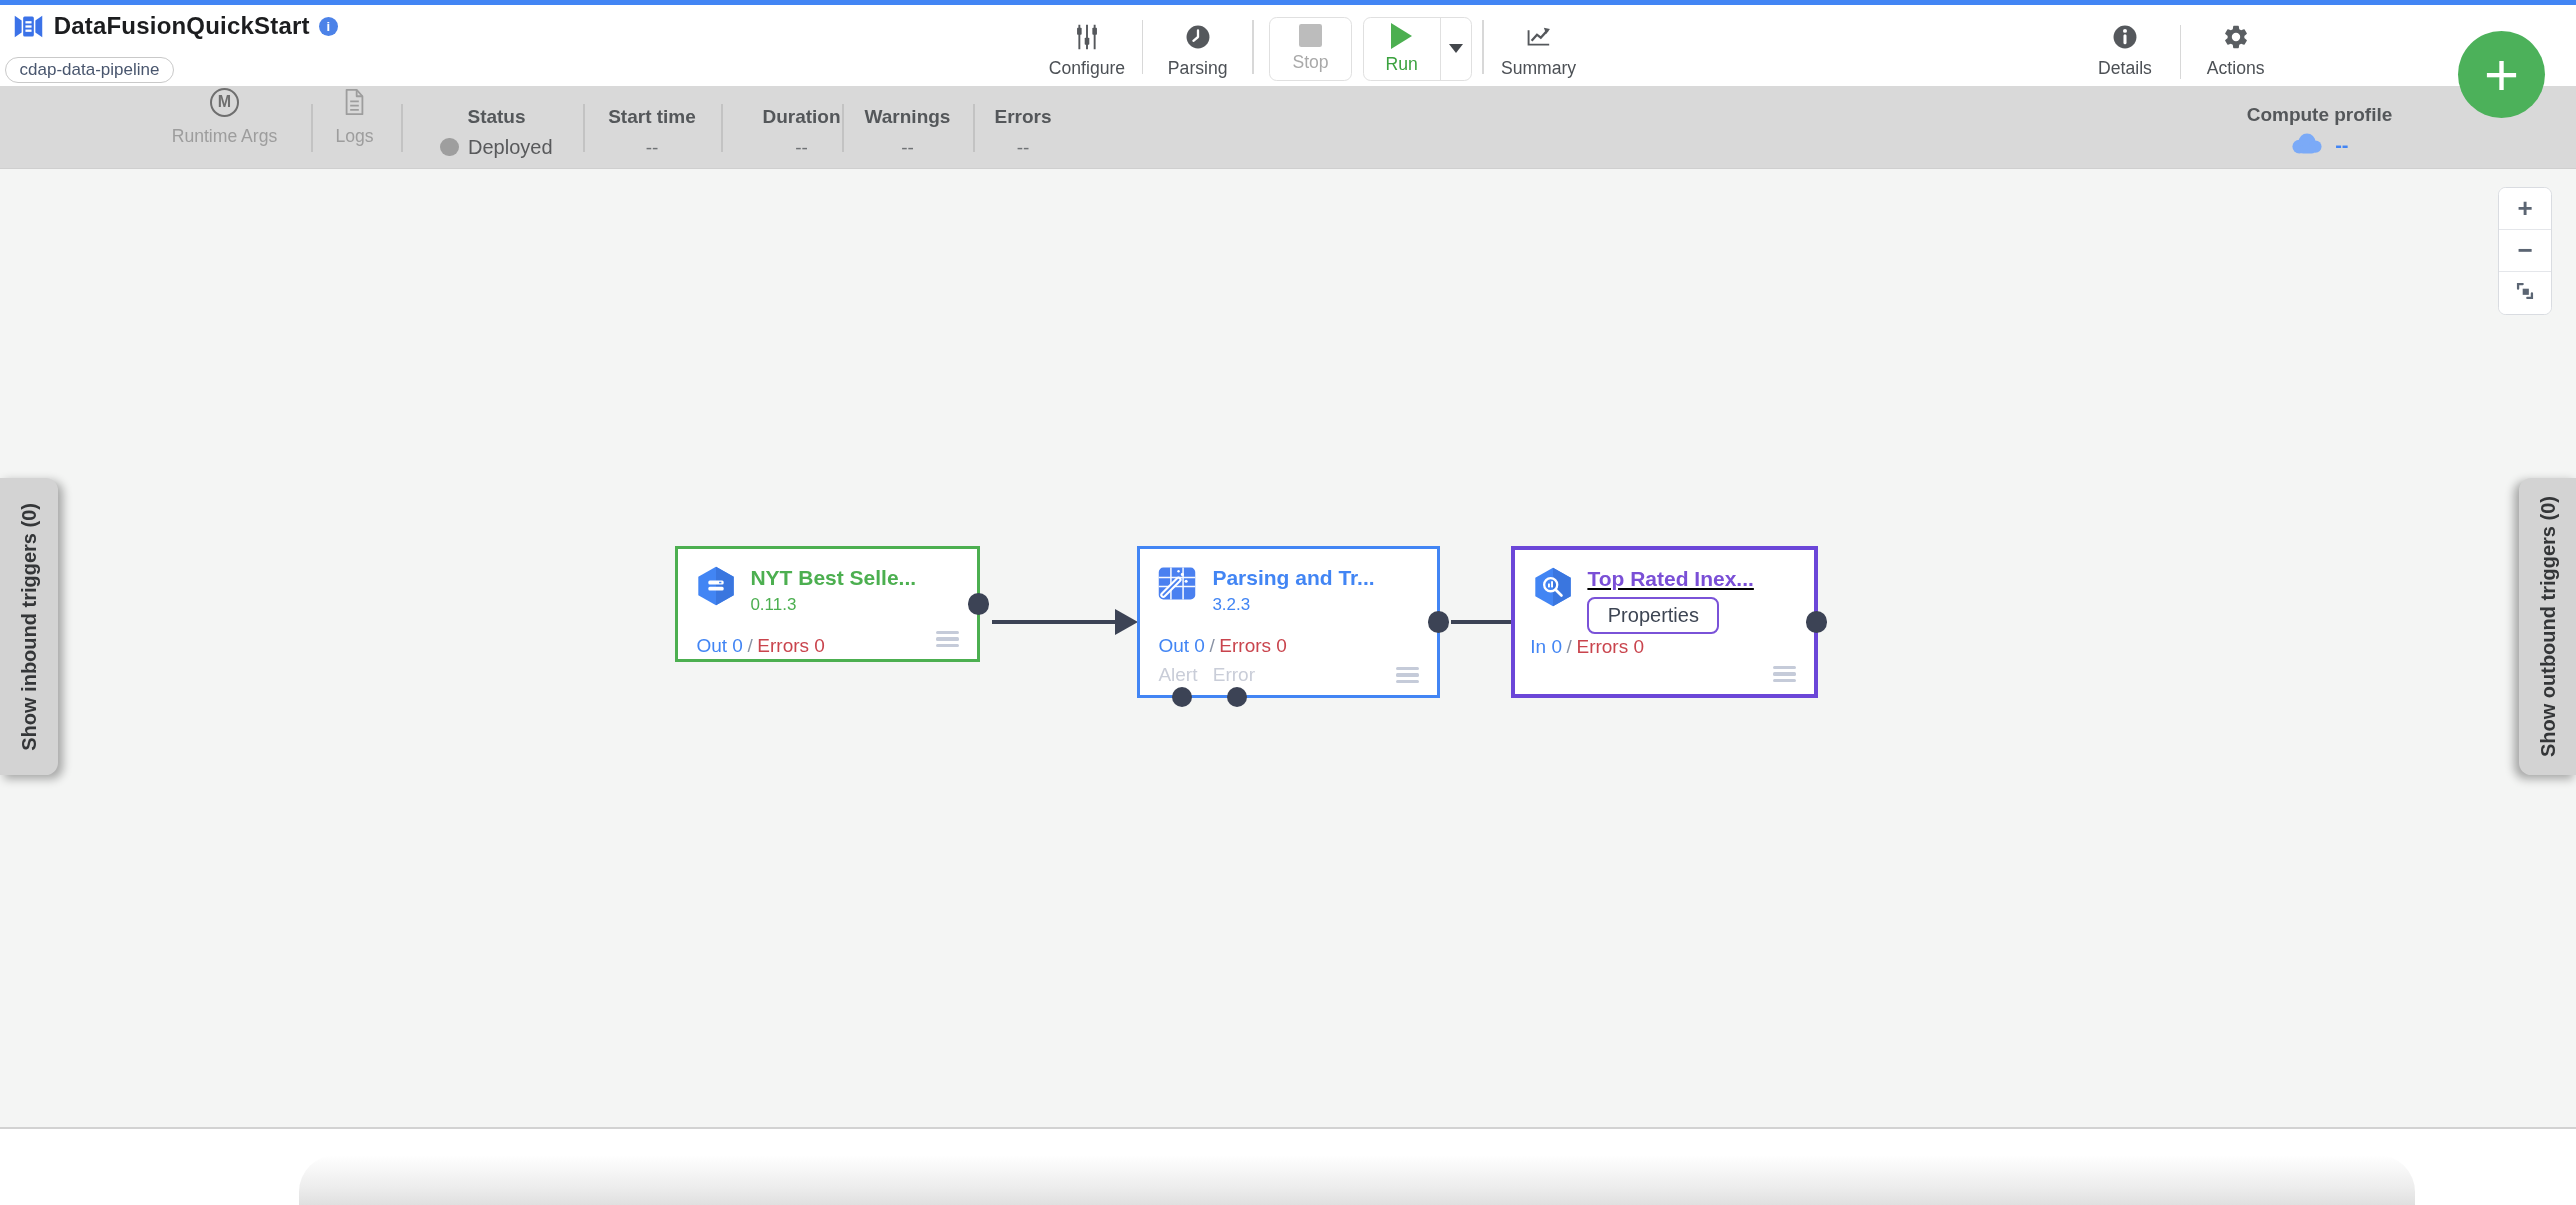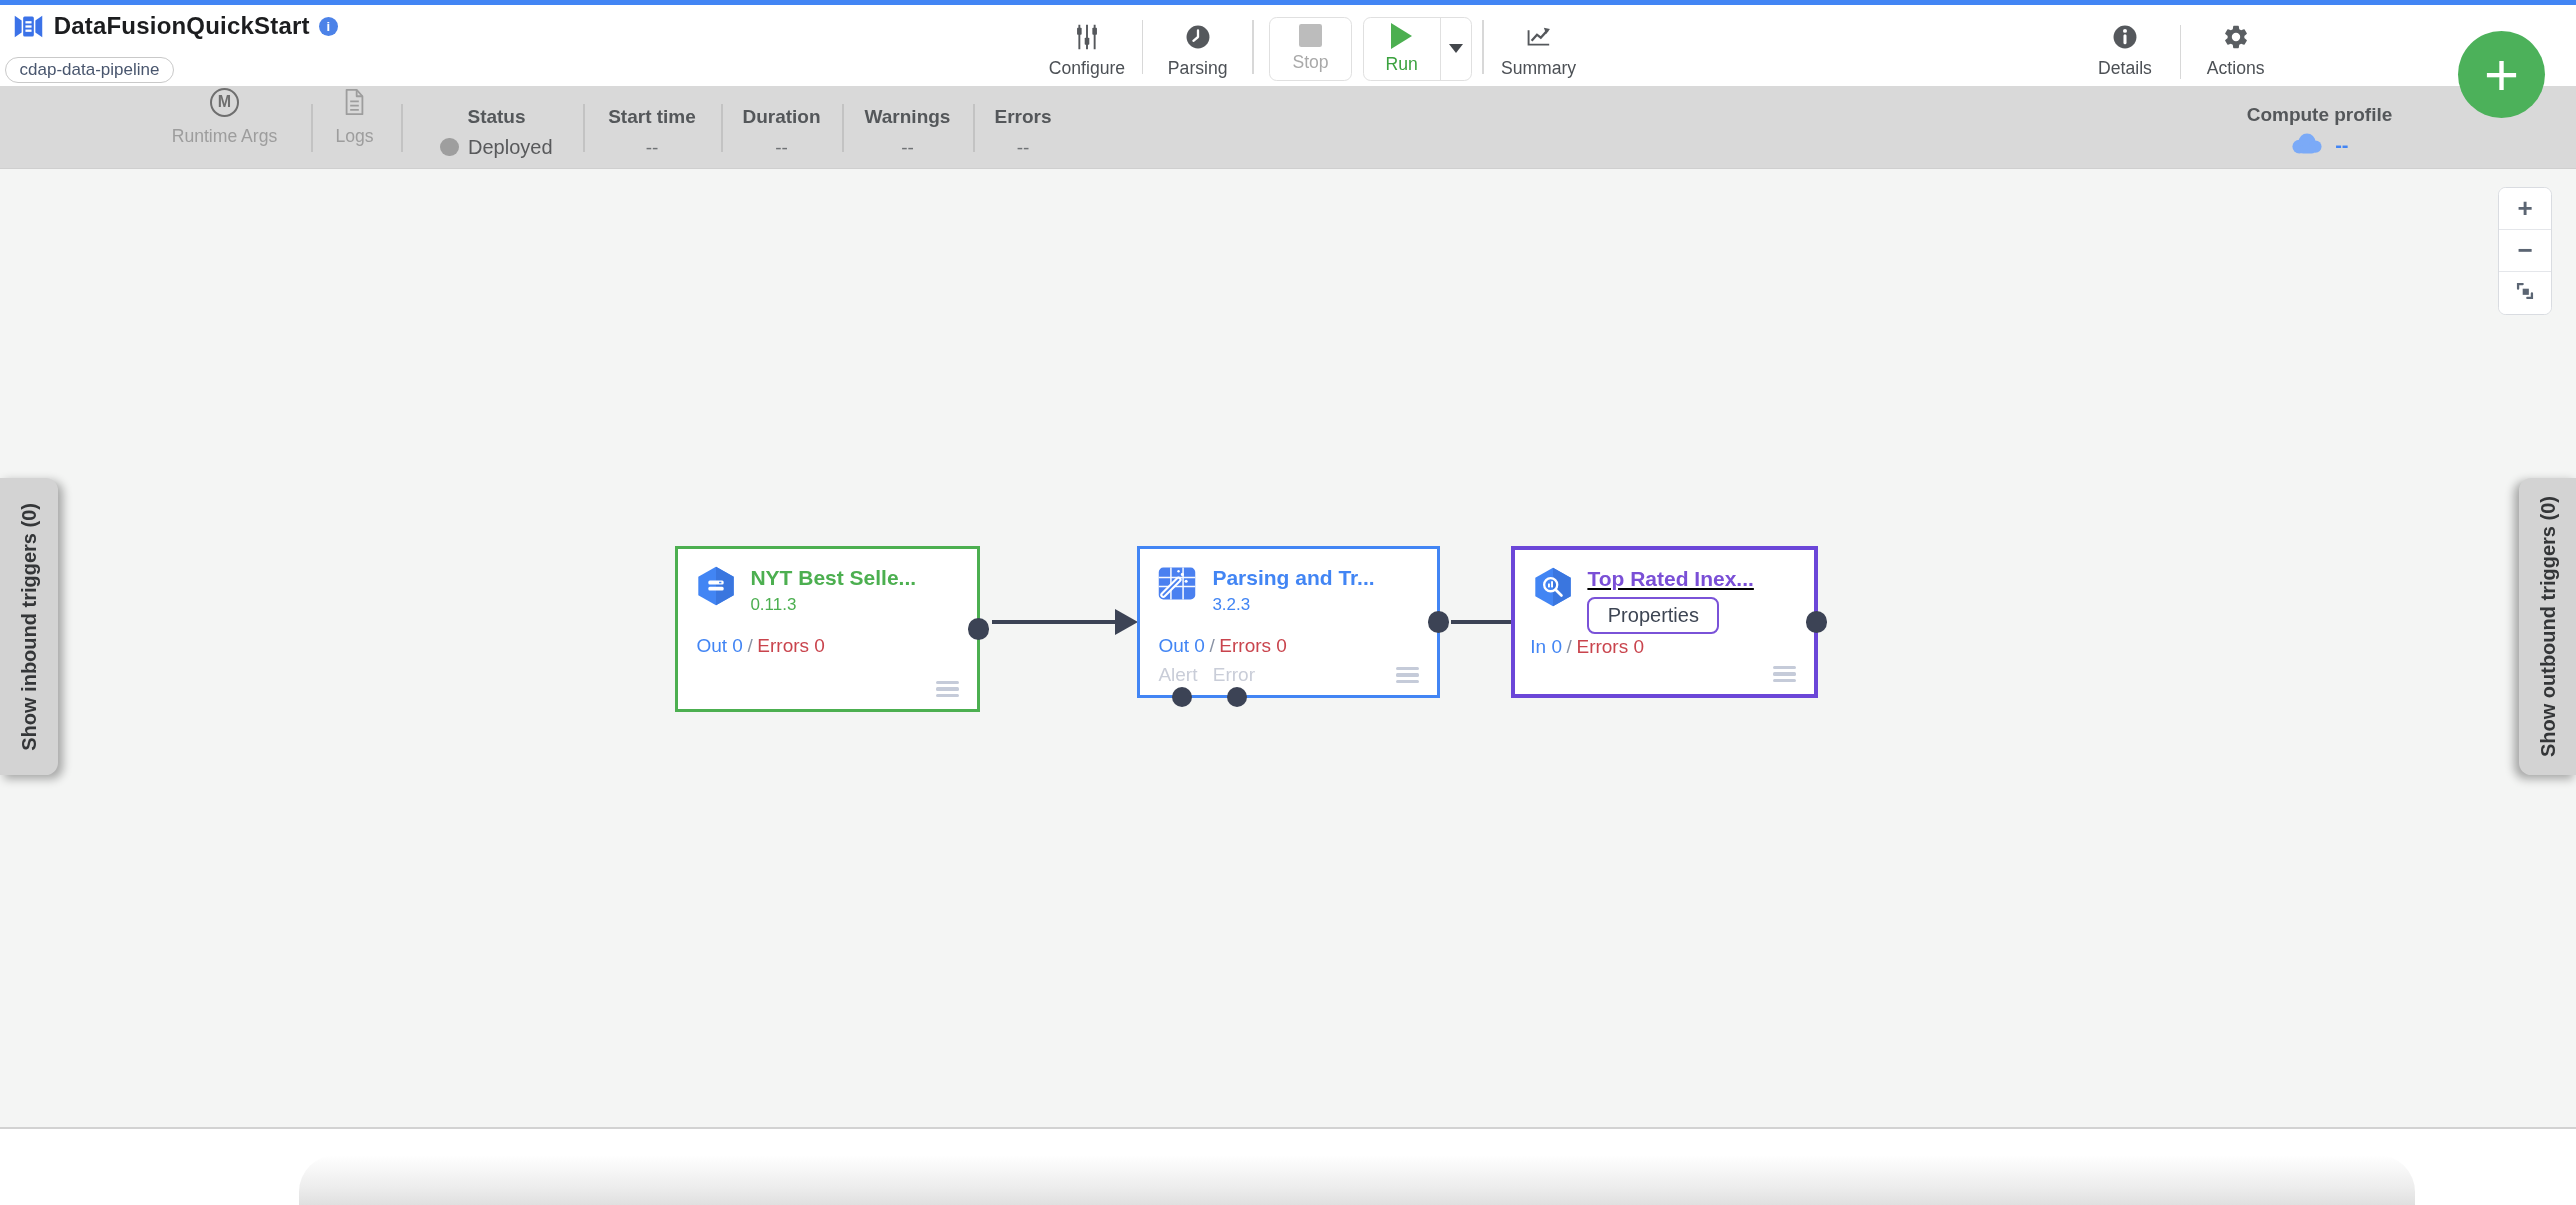--- a/index.html
+++ b/index.html
@@ -108,21 +108,21 @@
   
   .vtab{ position:absolute; top:309px; width:58px; height:297px; background:#d3d3d3;
     display:flex; align-items:center; justify-content:center; }
   .vtab-left{ left:0; border-radius:0 12.3px 12.3px 0; box-shadow:4.6px 3.8px 9.2px rgba(0,0,0,.32); }
   .vtab-right{ left:2519px; border-radius:12.3px 0 0 12.3px; box-shadow:-4.6px 3.8px 9.2px rgba(0,0,0,.32); }
   .vtab span{ writing-mode:vertical-rl; transform:rotate(180deg); font-size:20px; font-weight:700;
     color:#343638; white-space:nowrap; }
 
   
   .node{ position:absolute; top:377px; background:#fff; }
-  .node-source{ left:675px; width:305px; height:166px; border:3.1px solid var(--green); }
+  .node-source{ left:675px; width:305px; height:116px; border:3.1px solid var(--green); }
   .node-transform{ left:1137px; width:303px; height:152px; border:3.1px solid var(--blue); }
   .node-sink{ left:1511px; width:307px; height:152px; border:4.6px solid var(--purple);text-decoration:underline; }
   .node-head{ display:flex; padding:17px 0 0 18.4px; gap:14px; align-items:flex-start; }
   .node-ic{ width:40px; height:40px; flex:none; }
   .node-title{ font-size:21px; font-weight:700; white-space:nowrap; overflow:hidden; max-width:192px; }
   .node-source .node-title{ color:var(--green); }
   .node-transform .node-title{ color:var(--blue); }
   .node-sink .node-title{ color:#7a4fd6; }
   .node-ver{ font-size:17px; margin-top:5.4px; }
   .node-source .node-ver{ color:var(--green); }
@@ -280,21 +280,21 @@
         <span class="status-dot"></span>
         <span class="status-txt">Deployed</span>
       </div>
     </div>
     <span class="rb-div" style="left:583px;"></span>
     <div class="col" style="left:590px; width:124px;">
       <div class="hdr">Start time</div>
       <div class="val">--</div>
     </div>
     <span class="rb-div" style="left:721px;"></span>
-    <div class="col" style="left:728px; width:107px;text-align:center;">
+    <div class="col" style="left:748px; width:107px;text-align:center;">
       <div class="hdr">Duration</div>
       <div class="val">--</div>
     </div>
     <span class="rb-div" style="left:842px;"></span>
     <div class="col" style="left:849px; width:117px;">
       <div class="hdr">Warnings</div>
       <div class="val">--</div>
     </div>
     <span class="rb-div" style="left:973px;"></span>
     <div class="col" style="left:981px; width:84px;">

